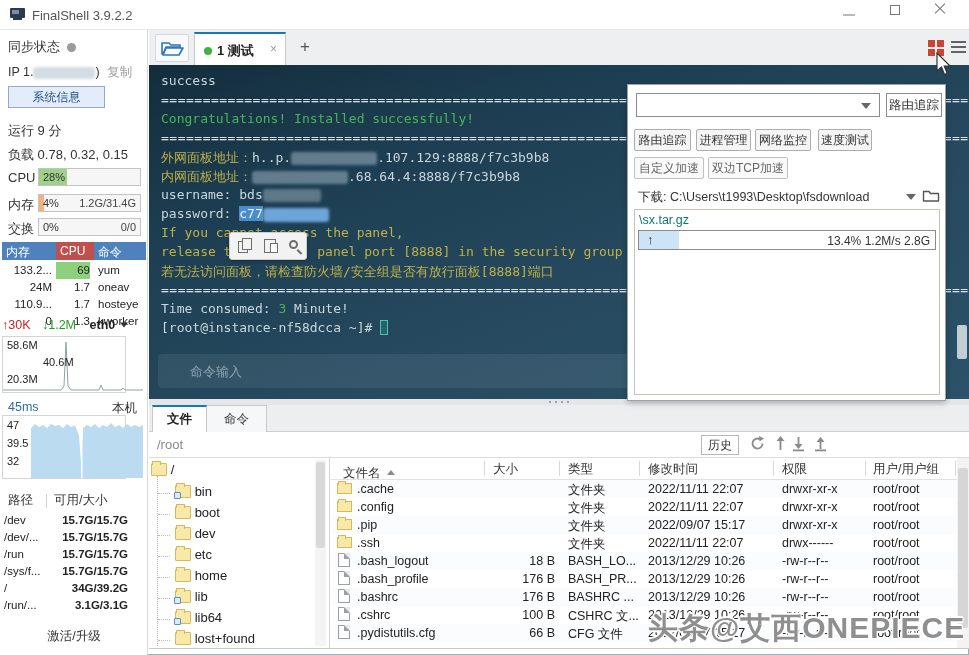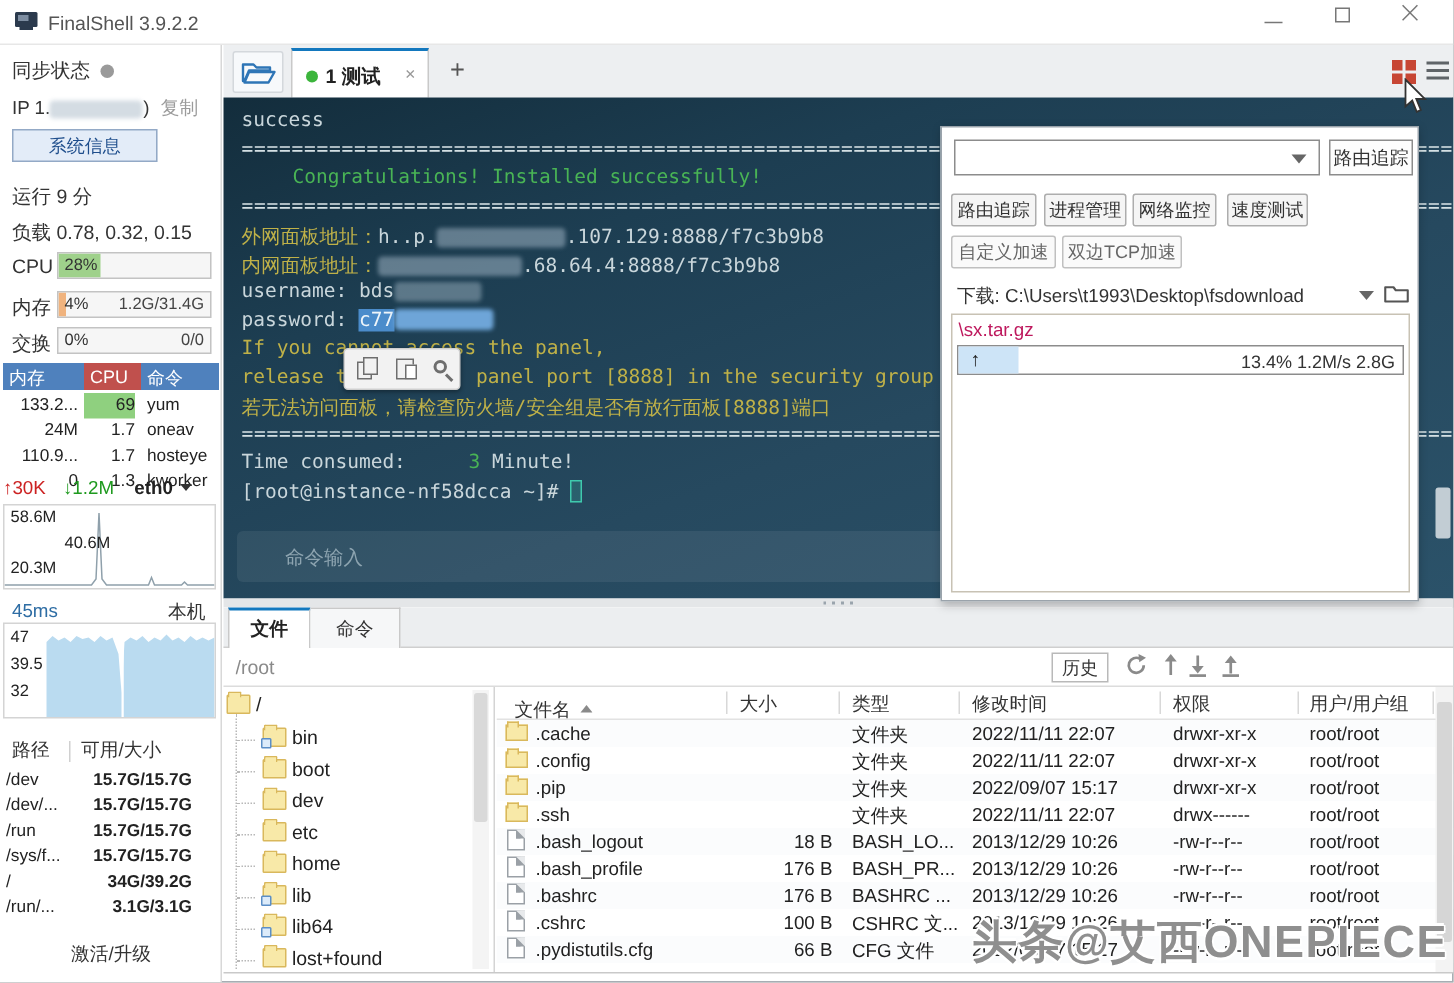--- a/index.html
+++ b/index.html
@@ -34,21 +34,21 @@
   .meter { position:absolute; left:38px; width:103px; height:18px; border:1px solid #c3c3c3; background:#f6f6f6; overflow:hidden; }
   .meter .fill { position:absolute; left:0; top:0; bottom:0; }
   .meter .lt { position:absolute; left:4px; top:2px; font-size:11px; color:#333; }
   .meter .rt { position:absolute; right:4px; top:2px; font-size:11px; color:#444; }
 
   #proc-table { position:absolute; left:2px; top:192px; width:144px; }
   .pt-head { position:absolute; top:0; height:18px; color:#fff; font-size:12px; padding:2px 0 0 4px; }
   .pt-cell { position:absolute; height:17px; font-size:11.5px; padding-top:2px; color:#222; white-space:nowrap; overflow:hidden; }
   .r { text-align:right; }
 
-  .chart-box { position:absolute; left:2px; width:142px; background:#fff; border:1px solid #d4d4d4; }
+  .chart-box { position:absolute; left:2px; width:124px; background:#fff; border:1px solid #d4d4d4; }
   .chart-lbl { position:absolute; font-size:11px; color:#222; z-index:2; }
 
   #disk-table .dt-row { position:absolute; left:4px; width:140px; height:17px; font-size:11.5px; color:#222; white-space:nowrap; }
   #disk-table .dt-val { position:absolute; right:16px;font-weight:bold; }
 
   
   #tabbar { position:absolute; left:149px; top:30px; width:820px; height:35px; background:#edeff1; }
   #folder-open-btn { position:absolute; left:6px; top:4px; width:34px; height:28px; background:#f7f9fb; border:1px solid #d4d8dc; border-radius:2px; }
   #tab-active { position:absolute; left:45px; top:2px; width:92px; height:33px; background:#fff; border:1px solid #c9c9c9; border-top:2px solid #1378be; border-bottom:none; }
   .tab-dot { position:absolute; left:9px; top:13px; width:8px; height:8px; border-radius:50%; background:#3cb53c; }
@@ -59,21 +59,21 @@
   #grid-icon i { position:absolute; width:7px; height:7px; background:#c74634; }
   #menu-icon { position:absolute; left:802px; top:11px; width:15px; height:13px; }
   #menu-icon i { position:absolute; left:0; width:15px; height:2px; background:#5f6468; }
 
   
   #terminal { position:absolute; left:149px; top:65px; width:820px; height:334px;
     background:linear-gradient(160deg,#132d3c 0%,#1d3e52 28%,#26495f 60%,#2b5269 100%); overflow:hidden;
     font-family:"DejaVu Sans Mono", monospace; font-size:13px; }
   .tl { position:absolute; left:12px; white-space:nowrap; }
   .t-dim { color:#c9d6db; } .t-div { color:#d4e0e4; letter-spacing:.5px; }
-  .t-green { color:#49b455;margin-left:34px; } .t-yellow { color:#bfb148; }
+  .t-green { color:#49b455; } .t-yellow { color:#bfb148; }
   .sel { background:#4b8ccb; color:#eef5fa; }
   .cursor-blk { display:inline-block; width:8px; height:15px; border:1px solid #3fc9ad; background:rgba(63,201,173,.2); vertical-align:-3px; }
   #cmd-input-strip { position:absolute; left:9px; top:289px; width:788px; height:34px; background:rgba(255,255,255,.07); border-radius:4px; }
   #cmd-input { width:100%; height:100%; background:transparent; border:none; outline:none; color:#d6e2e8; font-size:13px; padding-left:32px; font-family:"Liberation Sans",sans-serif; }
   #cmd-input::placeholder { color:#8da4b0; opacity:1; }
   #term-scroll-thumb { position:absolute; left:808px; top:260px; width:10px; height:34px; background:#c2cdd4; border-radius:2px; }
   .ghost-pill { position:absolute; top:307px; height:15px; border:1px solid rgba(255,255,255,.35); border-radius:8px; }
   .ghost-sq { position:absolute; top:308px; width:12px; height:12px; border:1px solid rgba(255,255,255,.3); }
 
   
@@ -90,21 +90,21 @@
   #rpanel { position:absolute; left:627px; top:60px; width:319px; height:317px; background:#fff; border:1px solid #9aa3ab; box-shadow:0 2px 6px rgba(0,0,0,.25); z-index:5;margin-top:24px; }
   #rp-combo { position:absolute; left:8px; top:8px; width:244px; height:24px; border:1px solid #8c8c8c; background:#fff; }
   .caret { width:0; height:0; border-left:5px solid transparent; border-right:5px solid transparent; border-top:6px solid #666; }
   #rp-combo .caret { position:absolute; right:8px; top:9px; }
   .rp-btn { position:absolute; height:24px; border:1px solid #8c8c8c; background:#fdfdfd; font-size:12.5px; color:#333; text-align:center; line-height:22px; }
   .tool-btn { position:absolute; top:44px; height:22px; border:1px solid #adadad; background:#f5f5f5; font-size:12px; color:#333; text-align:center; line-height:20px; border-radius:2px; }
   .accel-btn { position:absolute; top:72px; height:22px; border:1px solid #c0c0c0; background:#fafafa; font-size:12px; color:#666; text-align:center; line-height:20px; border-radius:2px; }
   #dl-row { position:absolute; left:10px; top:104px; font-size:12.5px; color:#333; white-space:nowrap; }
   #dl-caret { position:absolute; left:278px; top:109px; }
   #transfer-list { position:absolute; left:6px; top:124px; width:306px; height:186px; border:1px solid #c8c2b4; background:#fff; }
-  #tf-name { position:absolute; left:4px; top:3px; font-size:12.5px; color:#be185d; }
+  #tf-name { position:absolute; left:4px; top:3px; font-size:12.5px; color:#0f766e; }
   #tf-bar { position:absolute; left:3px; top:20px; width:298px; height:20px; border:1px solid #8c8c8c; background:#fff; }
   #tf-fill { position:absolute; left:0; top:0; bottom:0; width:13.4%; background:#cde4f7; }
   #tf-up { position:absolute; left:8px; top:1px; font-size:13px; color:#222; font-weight:bold; }
   #tf-text { position:absolute; right:5px; top:3px; font-size:12px; color:#333; }
 
   
   #splitter { position:absolute; left:149px; top:399px; width:820px; height:6px; background:#e4e6e8; }
   #splitter .dots { position:absolute; left:400px; top:2px; width:22px; height:2px;
     background:repeating-linear-gradient(90deg,#9aa4ad 0 2px,transparent 2px 6px); }
 

